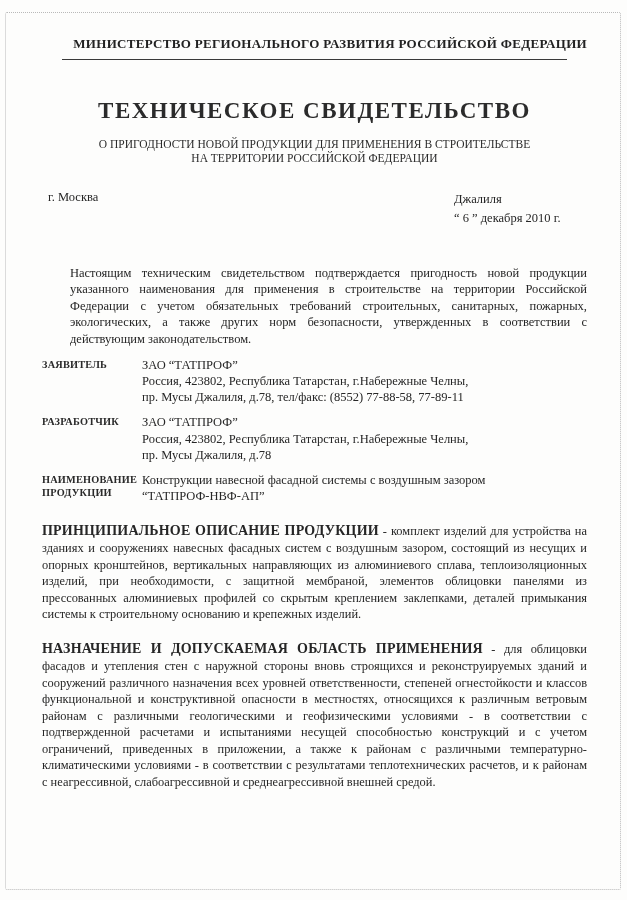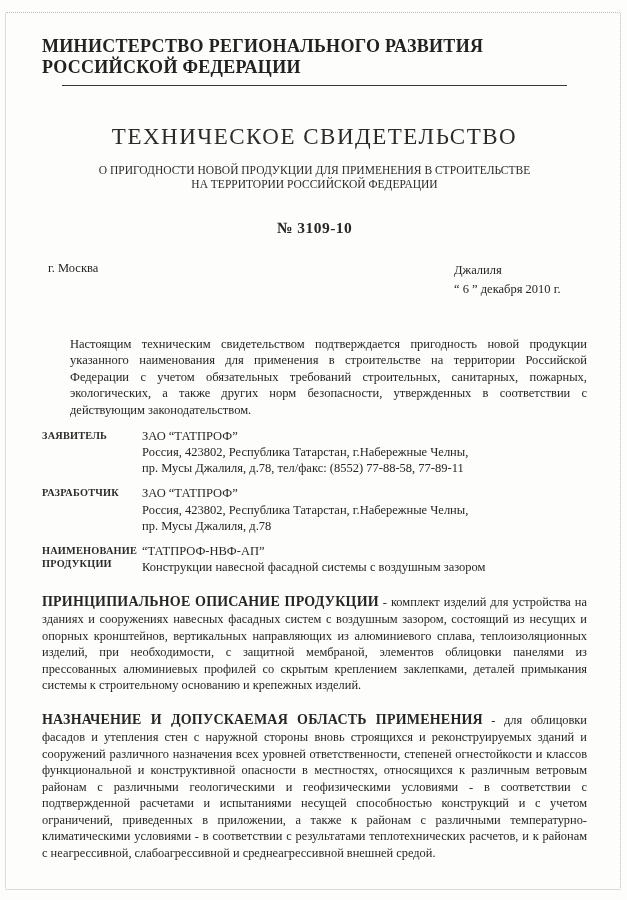--- a/index.html
+++ b/index.html
@@ -24,40 +24,40 @@
     border: 1px dotted #b9b9b9;
     border-radius: 2px;
     pointer-events: none;
   }
   .content {
     position: relative;
     padding: 36px 40px 0 42px;
     box-sizing: border-box;
   }
   .ministry {
-    text-align: left;
+    text-align: right;
     font-weight: bold;
-    font-size: 18px;
+    font-size: 13px;
     letter-spacing: 0.3px;
     color: #222;
   }
   .header-rule {
     width: 505px;
     height: 0;
     border-top: 1.4px solid #3a3a3a;
     margin: 7px auto 2px auto;
   }
   .address {
     text-align: center;
     font-size: 10.5px;
     color: #333;
   }
   .doc-title {
     text-align: center;
-    font-weight: normal;
+    font-weight: bold;
     font-size: 23px;
     letter-spacing: 1.5px;
     margin-top: 38px;
     color: #2b2b2b;
   }
   .doc-subtitle {
     text-align: center;
     font-weight: normal;
     font-size: 11.5px;
     line-height: 1.25;
@@ -133,21 +133,20 @@
     <div class="ministry">МИНИСТЕРСТВО РЕГИОНАЛЬНОГО РАЗВИТИЯ РОССИЙСКОЙ ФЕДЕРАЦИИ</div>
     <div class="header-rule"></div>
 
     <div class="doc-title">ТЕХНИЧЕСКОЕ СВИДЕТЕЛЬСТВО</div>
 
     <div class="doc-subtitle">
       <div>О ПРИГОДНОСТИ НОВОЙ ПРОДУКЦИИ ДЛЯ ПРИМЕНЕНИЯ  В СТРОИТЕЛЬСТВЕ</div>
       <div>НА ТЕРРИТОРИИ РОССИЙСКОЙ ФЕДЕРАЦИИ</div>
     </div>
 
-    <div class="doc-number">№ 3109-10</div>
 
     <div class="issue-row">
       <div>г. Москва</div>
       <div class="issue-right">
         <div>Джалиля</div>
         <div>“ 6 ” декабря 2010 г.</div>
       </div>
     </div>
 
     <div class="intro">Настоящим техническим свидетельством подтверждается пригодность новой продукции указанного наименования для применения в строительстве на территории Российской Федерации с учетом обязательных требований строительных, санитарных, пожарных, экологических, а также других норм безопасности, утвержденных в соответствии с действующим законодательством.</div>
@@ -168,22 +167,22 @@
         <div class="fvalue">
           <div>ЗАО “ТАТПРОФ”</div>
           <div>Россия, 423802, Республика Татарстан, г.Набережные Челны,</div>
           <div>пр. Мусы Джалиля, д.78</div>
         </div>
       </div>
 
       <div class="frow">
         <div class="flabel">НАИМЕНОВАНИЕ ПРОДУКЦИИ</div>
         <div class="fvalue">
+          <div>Конструкции  навесной фасадной системы с воздушным зазором</div>
           <div>“ТАТПРОФ-НВФ-АП”</div>
-          <div>Конструкции  навесной фасадной системы с воздушным зазором</div>
         </div>
       </div>
 
     </div>
 
     <p class="section"><span class="shead">ПРИНЦИПИАЛЬНОЕ ОПИСАНИЕ ПРОДУКЦИИ</span><span> - комплект изделий для устройства на зданиях и сооружениях навесных фасадных систем с воздушным зазором, состоящий из несущих и опорных кронштейнов, вертикальных направляющих из алюминиевого сплава, теплоизоляционных изделий, при необходимости, с защитной мембраной, элементов облицовки панелями из прессованных алюминиевых профилей со скрытым  креплением заклепками, деталей примыкания системы к строительному основанию и крепежных изделий.</span></p>
 
     <p class="section"><span class="shead">НАЗНАЧЕНИЕ И ДОПУСКАЕМАЯ ОБЛАСТЬ ПРИМЕНЕНИЯ</span><span> -  для облицовки фасадов и утепления стен с наружной стороны вновь строящихся и реконструируемых зданий и сооружений различного назначения всех уровней ответственности, степеней огнестойкости и классов функциональной и конструктивной опасности в местностях, относящихся к различным ветровым районам с различными геологическими и геофизическими условиями - в соответствии с подтвержденной расчетами и испытаниями несущей способностью конструкций и с учетом ограничений, приведенных в приложении, а также к районам с различными температурно-климатическими условиями - в соответствии с результатами теплотехнических расчетов, и к районам с неагрессивной, слабоагрессивной и среднеагрессивной внешней средой.</span></p>
 
   </div>

